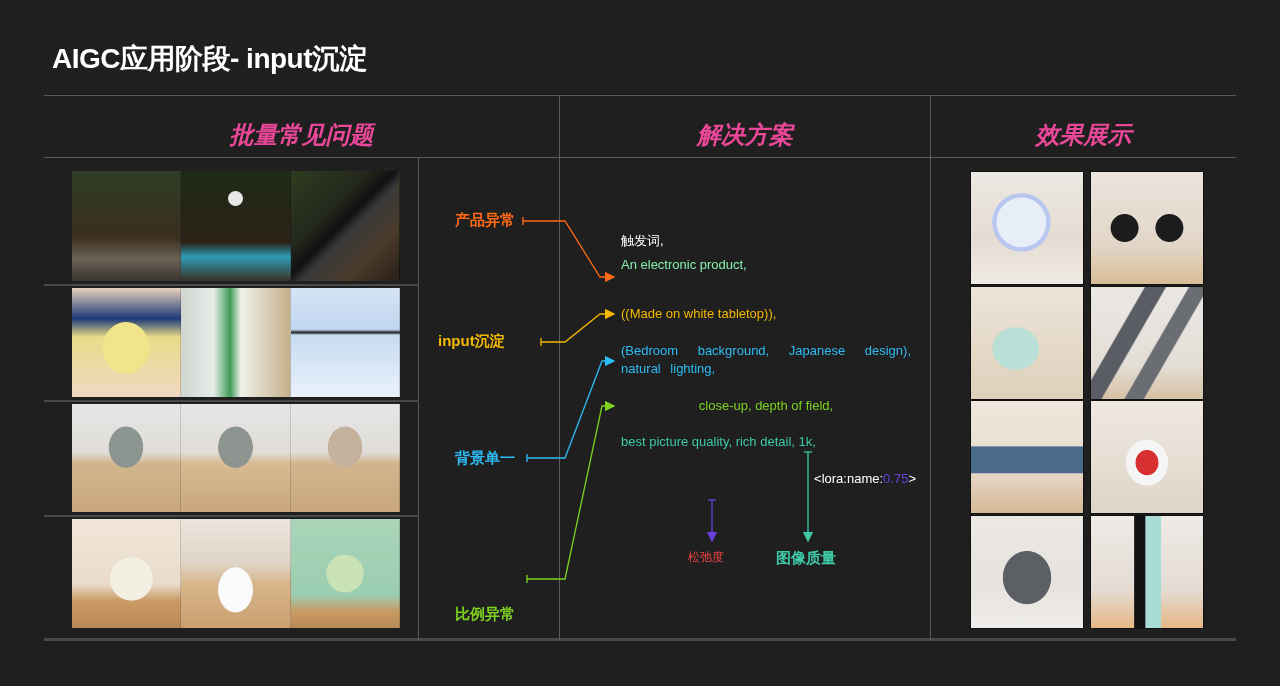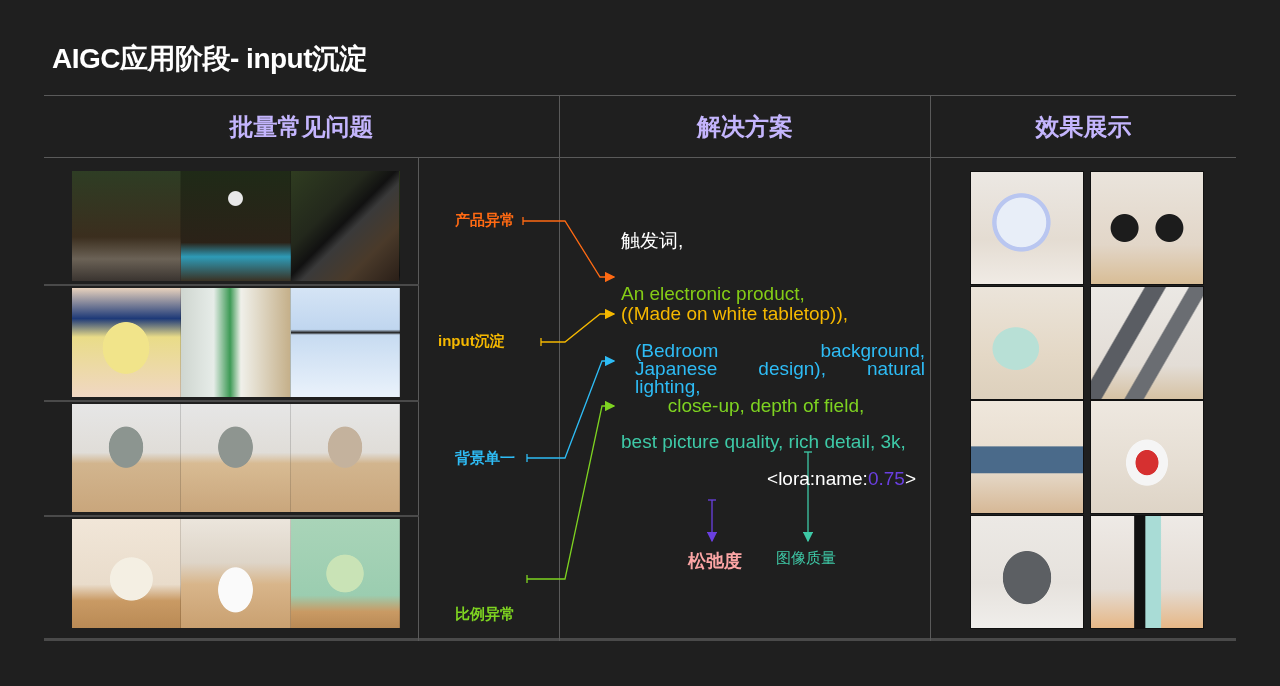--- a/index.html
+++ b/index.html
@@ -4,29 +4,29 @@
   <style>
     * { box-sizing: border-box; margin: 0; padding: 0; }
     html, body { width: 1280px; height: 686px; background: #1f1f1f; overflow: hidden; }
     body { position: relative; font-family: "Liberation Sans", "DejaVu Sans", sans-serif; color: #fff; }
 
     .page-title { position: absolute; left: 52px; top: 40px; font-size: 28px; font-weight: 700; letter-spacing: -0.5px; color: #fff; }
 
     .hline { position: absolute; left: 44px; width: 1192px; height: 1px; background: #5a5a5a; }
     .vline { position: absolute; width: 1px; background: #5a5a5a; }
 
-    .col-head { position: absolute; top: 96px; height: 62px; display: flex; align-items: center; justify-content: center; font-size: 24px; font-weight: 700; color: #c4b5fd; }
+    .col-head { position: absolute; top: 104px; height: 62px; display: flex; align-items: center; justify-content: center; font-size: 24px; font-weight: 700; color: #ec4899; font-style: italic; }
 
     .problem-row { position: absolute; left: 72px; width: 328px; display: flex; }
     .problem-row .ph { flex: 1; height: 100%; border-right: 1px solid rgba(0,0,0,.15); }
     .row-sep { position: absolute; left: 44px; width: 375px; height: 2px; background: #4a4a4a; }
 
     .label { position: absolute; font-size: 15px; font-weight: 700; }
 
-    .prompt { position: absolute; left: 621px; width: 290px; font-size: 19px; line-height: 18px; }
+    .prompt { position: absolute; left: 621px; width: 290px; font-size: 13px; line-height: 18px; }
     .prompt.justify { text-align: justify; text-align-last: left; word-spacing: 6px; }
 
     .result-img { position: absolute; width: 114px; height: 114px; border: 1px solid #111; }
 
     svg.conn { position: absolute; left: 0; top: 0; overflow: visible; }
   </style>
 </head>
 <body>
 
 <div class="page-title">AIGC应用阶段- input沉淀</div>
@@ -117,29 +117,29 @@
       <line x1="712" y1="500" x2="712" y2="541" marker-end="url(#aP)"></line>
     </g>
     <g stroke="#3ec9a7">
       <line x1="804" y1="452" x2="812" y2="452"></line>
       <line x1="808" y1="452" x2="808" y2="541" marker-end="url(#aT)"></line>
     </g>
   </g>
 </svg>
 
 <div class="prompt" style="top:232px;color:#ffffff;">触发词,</div>
-<div class="prompt" style="top:285px;color:#84cc16;">An electronic product,</div>
+<div class="prompt" style="top:256px;color:#86efac;">An electronic product,</div>
 <div class="prompt" style="top:305px;color:#f5b800;">((Made on white tabletop)),</div>
-<div class="prompt justify" style="top:342px;color:#2ebcf5;margin-left:14px;">(Bedroom background, Japanese design), natural lighting,</div>
+<div class="prompt justify" style="top:342px;color:#2ebcf5;">(Bedroom background, Japanese design), natural lighting,</div>
 <div class="prompt" style="top:397px;color:#7ed321;text-align:center;">close-up, depth of field,</div>
-<div class="prompt" style="top:433px;color:#3ec9a7;">best picture quality, rich detail, 3k,</div>
+<div class="prompt" style="top:433px;color:#3ec9a7;">best picture quality, rich detail, 1k,</div>
 <div class="prompt" style="left:626px;top:470px;color:#ffffff;text-align:right;"><span>&lt;lora:name:</span><span style="color:#6a3fe0;">0.75</span><span>&gt;</span></div>
 
-<div class="label" style="left:688px;top:549px;color:#fca5a5;font-weight:700;font-size:18px;">松弛度</div>
-<div class="label" style="left:776px;top:549px;color:#3ec9a7;font-weight:400;font-size:15px;">图像质量</div>
+<div class="label" style="left:688px;top:549px;color:#ef4444;font-weight:400;font-size:12px;">松弛度</div>
+<div class="label" style="left:776px;top:549px;color:#3ec9a7;font-weight:700;font-size:15px;">图像质量</div>
 
 <div class="result-img" style="left:970px;top:171px;background:radial-gradient(ellipse at 45% 45%,#e8eef8 0 28%,#b9c6f0 29% 33%,transparent 34%),linear-gradient(180deg,#ece8e3 0%,#e4dcd2 60%,#f0ebe5 100%);"></div>
 <div class="result-img" style="left:1090px;top:171px;background:radial-gradient(circle at 30% 50%,#1c1c1c 0 14%,transparent 15%),radial-gradient(circle at 70% 50%,#1c1c1c 0 14%,transparent 15%),linear-gradient(180deg,#eae4dc 0%,#e2d6c8 65%,#d8bd96 100%);"></div>
 <div class="result-img" style="left:970px;top:286px;background:radial-gradient(ellipse at 40% 55%,#b8e0d6 0 24%,transparent 25%),linear-gradient(180deg,#ebe4da 0%,#e4d8c6 60%,#ddd0bc 100%);"></div>
 <div class="result-img" style="left:1090px;top:286px;background:linear-gradient(120deg,transparent 30%,#5a5d63 31% 42%,transparent 43% 55%,#6a6d72 56% 66%,transparent 67%),linear-gradient(180deg,#ebe8e4 0%,#e3ddd6 70%,#d6c2a4 100%);"></div>
 <div class="result-img" style="left:970px;top:400px;background:linear-gradient(180deg,transparent 40%,#4a6a8a 41% 64%,transparent 65%),linear-gradient(180deg,#efe7dc 0%,#e7dccd 60%,#d6b896 100%);"></div>
 <div class="result-img" style="left:1090px;top:400px;background:radial-gradient(ellipse at 50% 55%,#d63030 0 14%,#f5f5f5 15% 26%,transparent 27%),linear-gradient(180deg,#eee8e0 0%,#e5ddd2 60%,#ded4c6 100%);"></div>
 <div class="result-img" style="left:970px;top:515px;background:radial-gradient(ellipse at 50% 55%,#5c5f63 0 30%,transparent 31%),linear-gradient(180deg,#ece9e5 0%,#e6e2dd 60%,#f0eeeb 100%);"></div>
 <div class="result-img" style="left:1090px;top:515px;background:linear-gradient(90deg,transparent 38%,#111 39% 48%,#a9dcd6 49% 62%,transparent 63%),linear-gradient(180deg,#eeeae6 0%,#e4dcd4 65%,#e6b786 100%);"></div>
 

